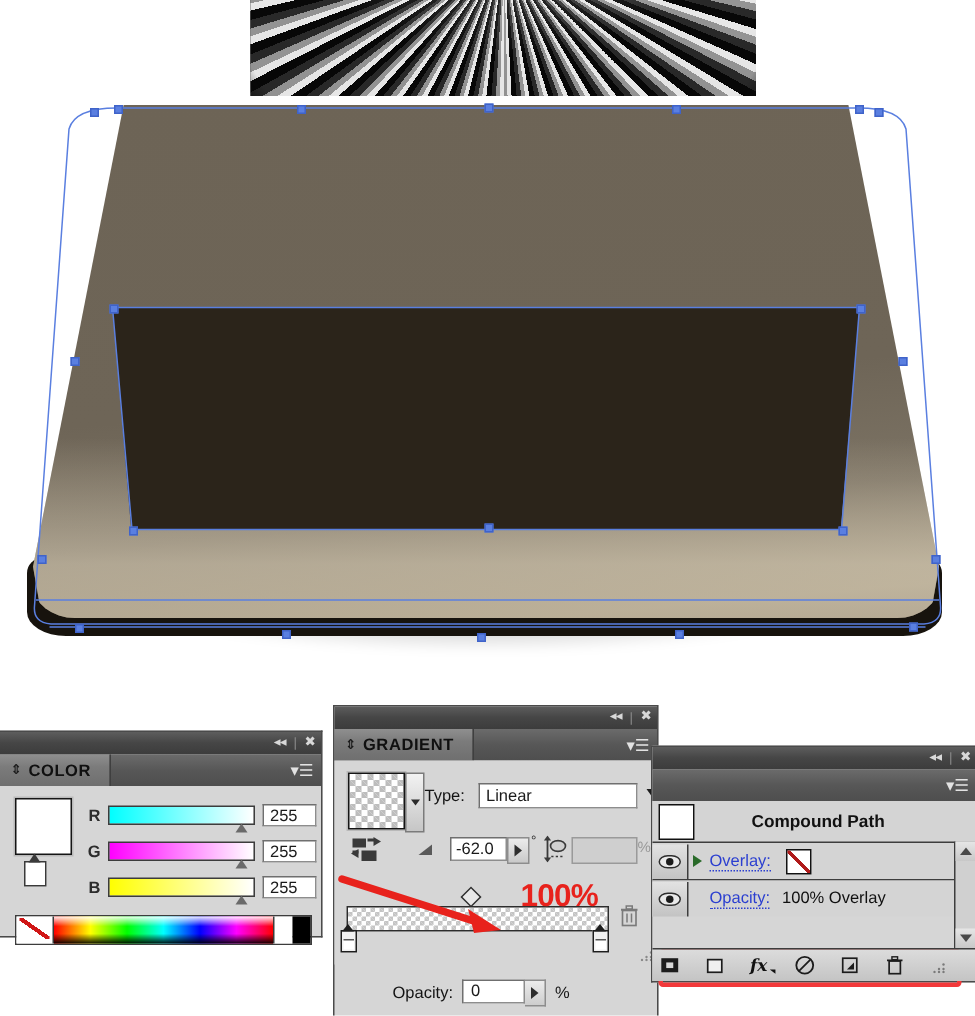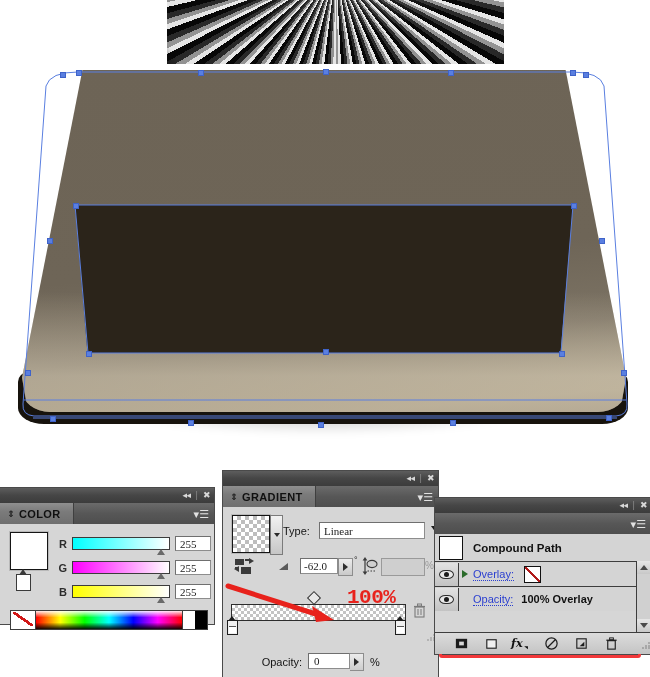--- a/index.html
+++ b/index.html
@@ -105,21 +105,21 @@
   .panel-menu{
     position:absolute;right:5px;top:50%;transform:translateY(-50%);
     color:#e2e2e2;font-size:11px;line-height:11px;font-family:"DejaVu Sans",sans-serif;
     display:flex;align-items:center;gap:1px;cursor:pointer;
   }
   .panel-body{background:#d6d6d6;position:relative;}
 
   .ai-field{
     background:#fff;border:1px solid #8d8d8d;border-top-color:#6f6f6f;border-left-color:#6f6f6f;
     font-size:11px;color:#1a1a1a;box-sizing:border-box;
-    font-family:Liberation Serif, serif;
+    font-family:Liberation Sans, sans-serif;
   }
   .lbl{font-size:11px;color:#141414;font-family:"Liberation Sans",sans-serif;}
 
   
   #color-panel{left:0;top:487px;width:214px;height:136px;border-left:none;}
   .swatch-fill{
     position:absolute;left:10px;top:8px;width:36px;height:36px;background:#fff;
     border:1px solid #151515;box-shadow:0 0 0 1px #b9b9b9;
   }
   .swatch-none{
@@ -234,21 +234,21 @@
     position:absolute;left:190px;top:96px;width:13px;height:15px;
   }
   .opac-row,.loc-row{position:absolute;display:flex;align-items:center;gap:6px;}
   .fld-wrap{position:relative;display:flex;}
   .fld{width:42px;height:16px;line-height:15px;padding-left:5px;}
   .fld-step{width:13px;height:16px;background:linear-gradient(180deg,#ececec,#cdcdcd);border:1px solid #8d8d8d;border-left:none;display:flex;align-items:center;justify-content:center;}
 
   .annot-100{
     position:absolute;left:347px;top:586px;
     color:#e8221c;font-size:21px;font-weight:bold;letter-spacing:-.5px;
-    font-family:Liberation Mono, monospace;
+    font-family:Liberation Sans, sans-serif;
   }
   #arrow-annotation{position:absolute;left:222px;top:580px;width:130px;height:48px;}
 
   
   #appearance-panel{left:434px;top:497px;width:216px;height:156px;border-right:none;}
   .apr-row{
     display:flex;align-items:center;height:24px;border-bottom:1px solid #3d3d3d;background:#d4d4d4;
     position:relative;
   }
   .apr-eye{
@@ -264,57 +264,57 @@
   .eye-glyph .p{position:absolute;left:5px;top:2px;width:5px;height:5px;border-radius:50%;background:#1c1c1c;}
   .disc{
     width:12px;flex:0 0 12px;display:flex;align-items:center;justify-content:center;
   }
   .tri-r{width:0;height:0;border-top:4px solid transparent;border-bottom:4px solid transparent;border-left:6px solid #2a6b2a;}
   .apr-link{
     color:#2b3fd0;font-size:11px;border-bottom:1px dotted #2b3fd0;margin-left:2px;
     font-family:"Liberation Sans",sans-serif;
   }
   .apr-plain{color:#1a1a1a;font-size:11px;margin-left:2px;}
-  .apr-val{color:#111;font-size:11px;margin-left:8px;font-weight:bold;}
+  .apr-val{color:#111;font-size:11px;margin-left:8px;}
   .mini-swatch{
     width:17px;height:17px;margin-left:10px;border:1.5px solid #111;background:#fff;position:relative;
     box-sizing:border-box;
   }
   .mini-swatch.none::after{
     content:"";position:absolute;inset:0;
     background:linear-gradient(to top right,transparent 45%,#b01a1a 45%,#b01a1a 55%,transparent 55%);
   }
   .mini-swatch.checker{
     background-color:#fff;
     background-image:
       linear-gradient(45deg,#c0c0c0 25%,transparent 25%,transparent 75%,#c0c0c0 75%),
       linear-gradient(45deg,#c0c0c0 25%,transparent 25%,transparent 75%,#c0c0c0 75%);
     background-size:6px 6px;background-position:0 0,3px 3px;
   }
   .apr-title-row{
-    display:flex;align-items:center;height:27px;border-bottom:1px solid #3d3d3d;background:#d4d4d4;
+    display:flex;align-items:center;height:27px;border-bottom:1px solid #3d3d3d;background:#d4d4d4;gap:28px;
   }
   .apr-title-swatch{
     width:22px;height:22px;margin-left:4px;background:#fff;border:1px solid #111;
   }
   .apr-title-text{margin-left:10px;font-size:11.5px;font-weight:bold;color:#111;}
   .apr-scroll{
     position:absolute;right:0;top:27px;width:14px;bottom:22px;background:#d0d0d0;border-left:1px solid #3d3d3d;
   }
   .apr-scroll .arw{
     height:13px;display:flex;align-items:center;justify-content:center;background:linear-gradient(180deg,#e6e6e6,#c8c8c8);
   }
   .arw-up{width:0;height:0;border-left:4px solid transparent;border-right:4px solid transparent;border-bottom:5px solid #4a4a4a;}
   .arw-dn{width:0;height:0;border-left:4px solid transparent;border-right:4px solid transparent;border-top:5px solid #4a4a4a;}
   .apr-footer{
     position:absolute;left:0;right:0;bottom:0;height:21px;
     background:linear-gradient(180deg,#dcdcdc,#c4c4c4);border-top:1px solid #3d3d3d;
     display:flex;align-items:center;gap:0;padding-left:4px;
   }
-  .fbtn{width:30px;height:19px;display:flex;align-items:center;justify-content:flex-end;}
+  .fbtn{width:30px;height:19px;display:flex;align-items:center;justify-content:flex-start;}
   .highlight-box{
     position:absolute;left:4px;top:99px;width:202px;height:25px;
     border:3px solid #f2383a;border-radius:3px;pointer-events:none;box-sizing:border-box;
   }
 </style>
 </head>
 <body>
 
 <div id="artboard">
 

